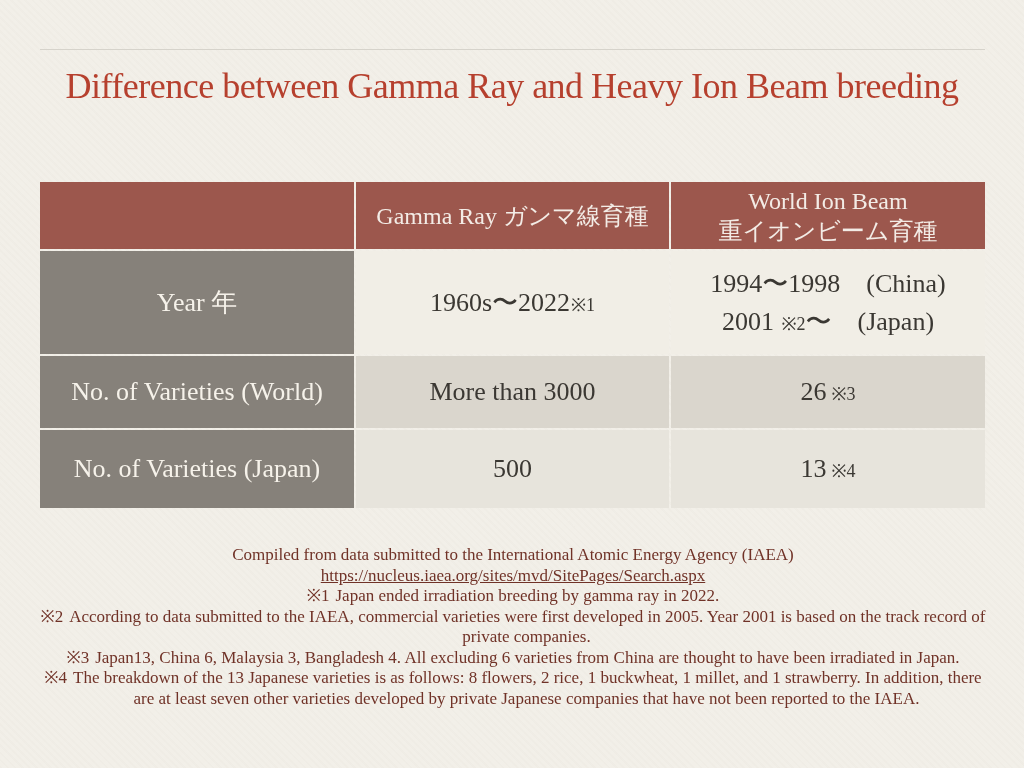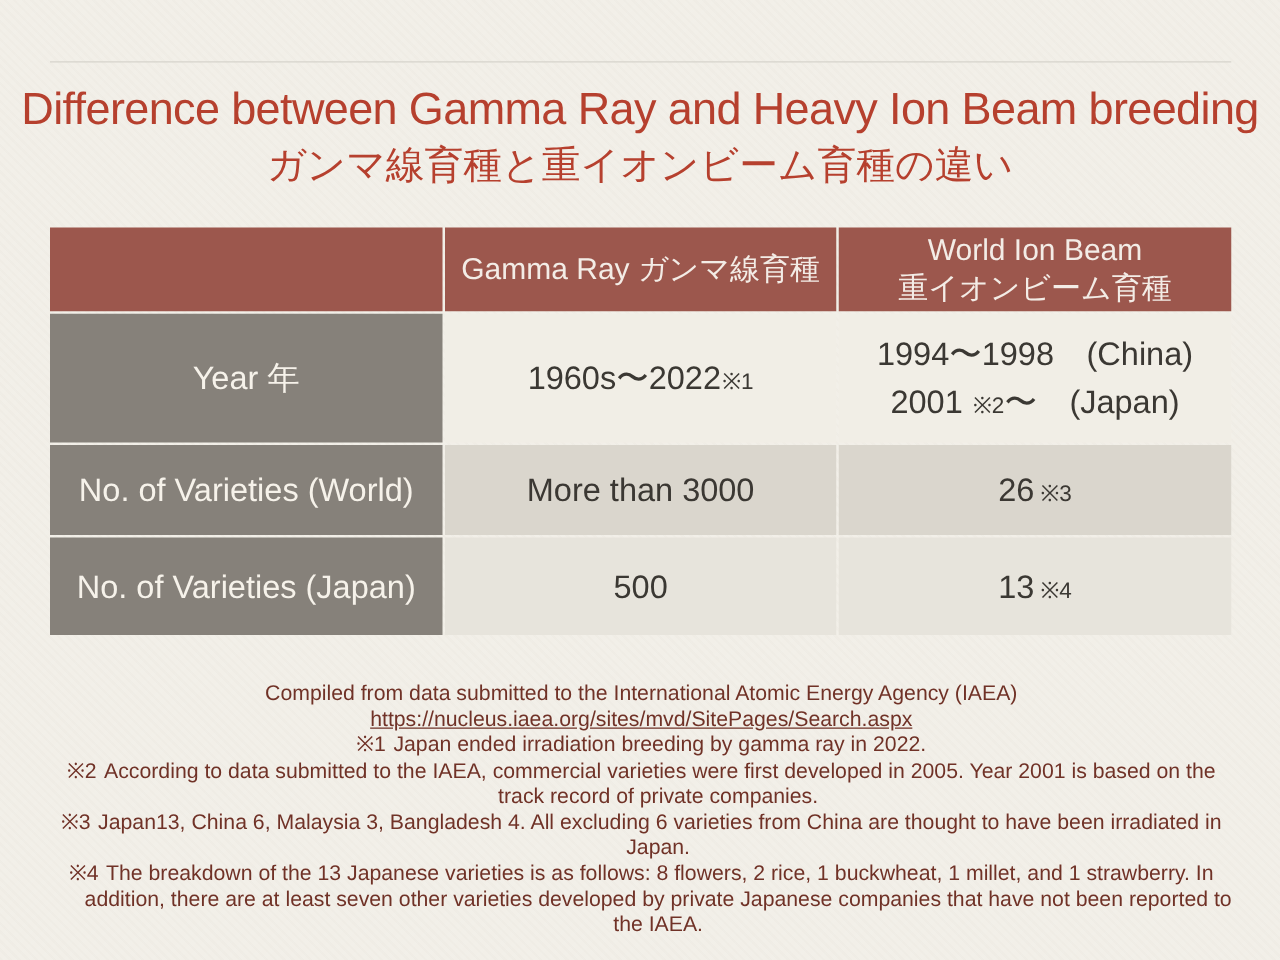--- a/index.html
+++ b/index.html
@@ -6,21 +6,21 @@
   body { width: 1024px; height: 768px; overflow: hidden; }
 
   .slide {
     position: relative;
     width: 1024px;
     height: 768px;
     background-color: #f2efe8;
     background-image:
       repeating-linear-gradient(45deg, rgba(120,110,90,0.02) 0 2px, transparent 2px 5px),
       repeating-linear-gradient(-45deg, rgba(255,255,255,0.03) 0 3px, transparent 3px 7px);
-    font-family: Liberation Sans, sans-serif;
+    font-family: Liberation Serif, serif;
   }
 
   .top-rule {
     position: absolute;
     left: 40px;
     top: 49px;
     width: 945px;
     height: 1px;
     background: #d6d3cb;
   }
@@ -123,21 +123,20 @@
 </style>
 </head>
 <body>
 
 <div class="slide">
 
   <div class="top-rule"></div>
 
   <div class="title-block">
     <h1 class="title-en">Difference between Gamma Ray and Heavy Ion Beam breeding</h1>
-    <h2 class="title-jp">ガンマ線育種と重イオンビーム育種の違い</h2>
   </div>
 
   <table class="compare">
     <colgroup>
       <col class="c1">
         <col class="c2">
         <col class="c3">
     </colgroup>
     <tbody>
       <tr class="row-header">

